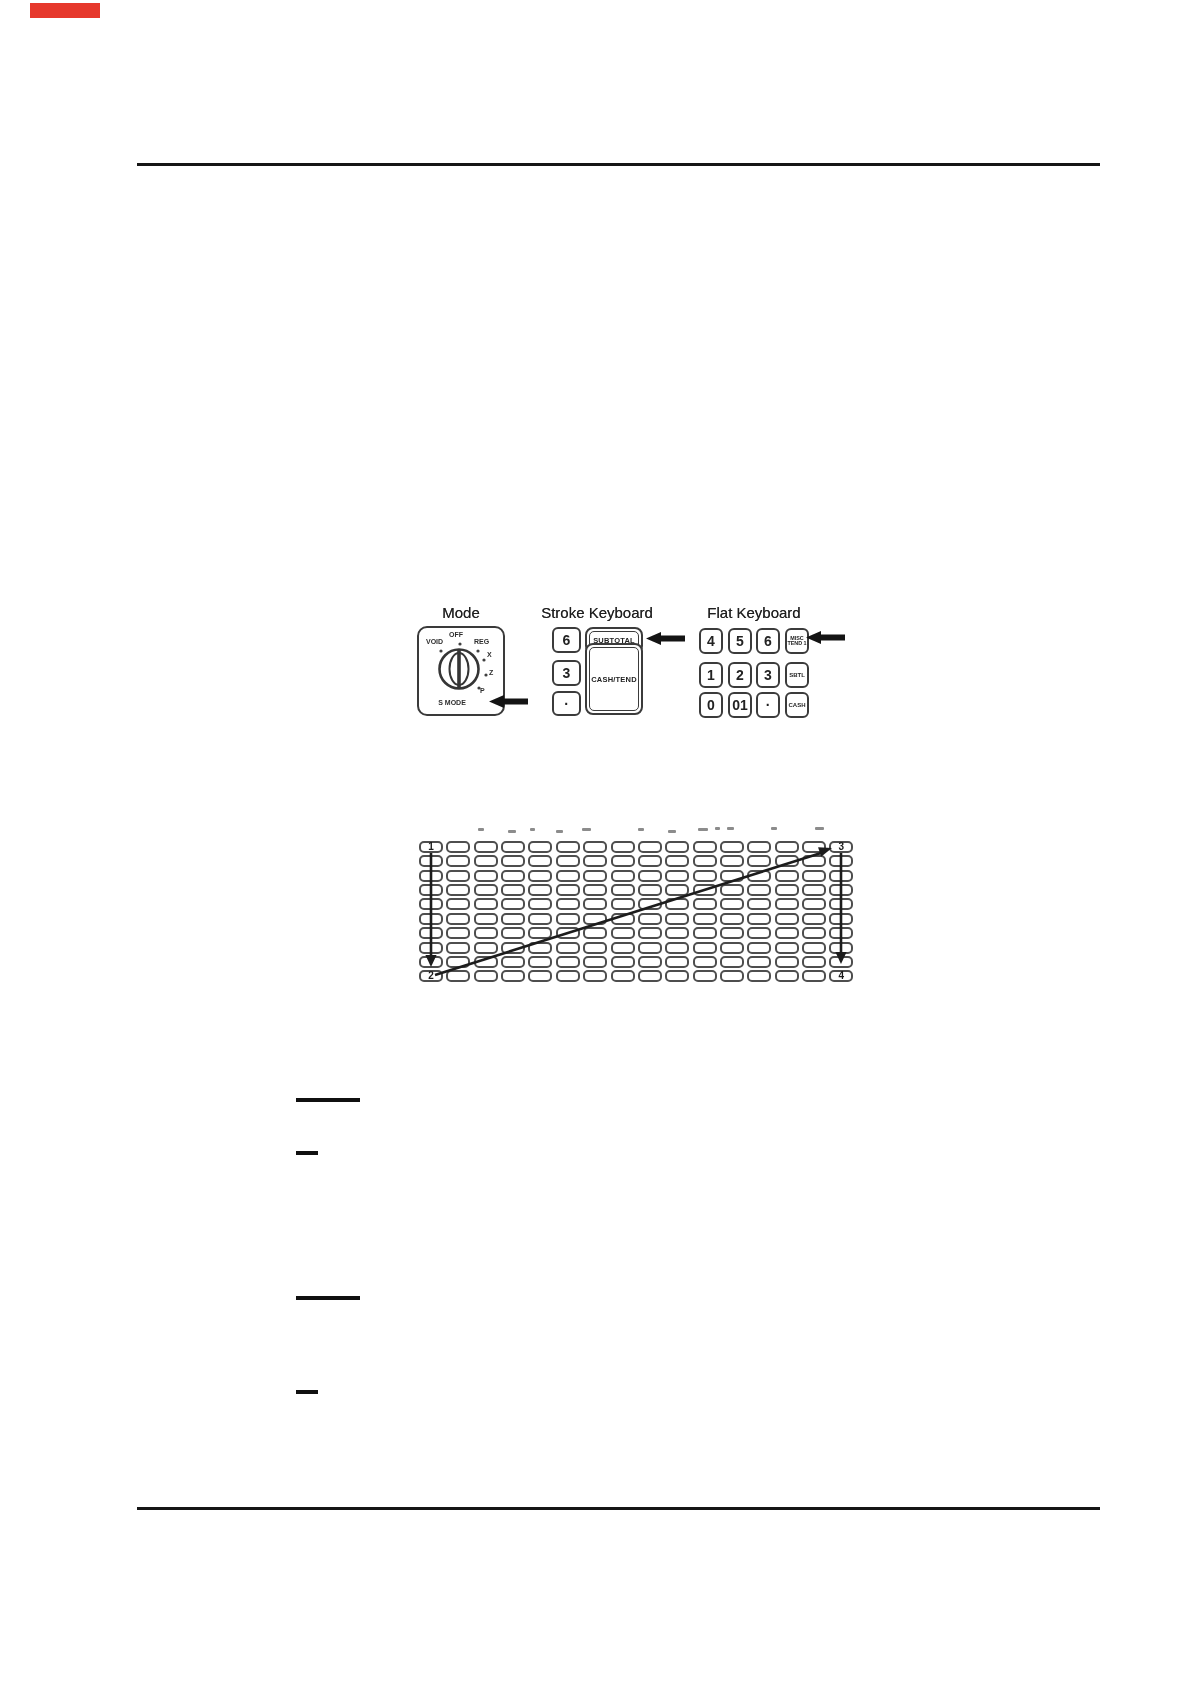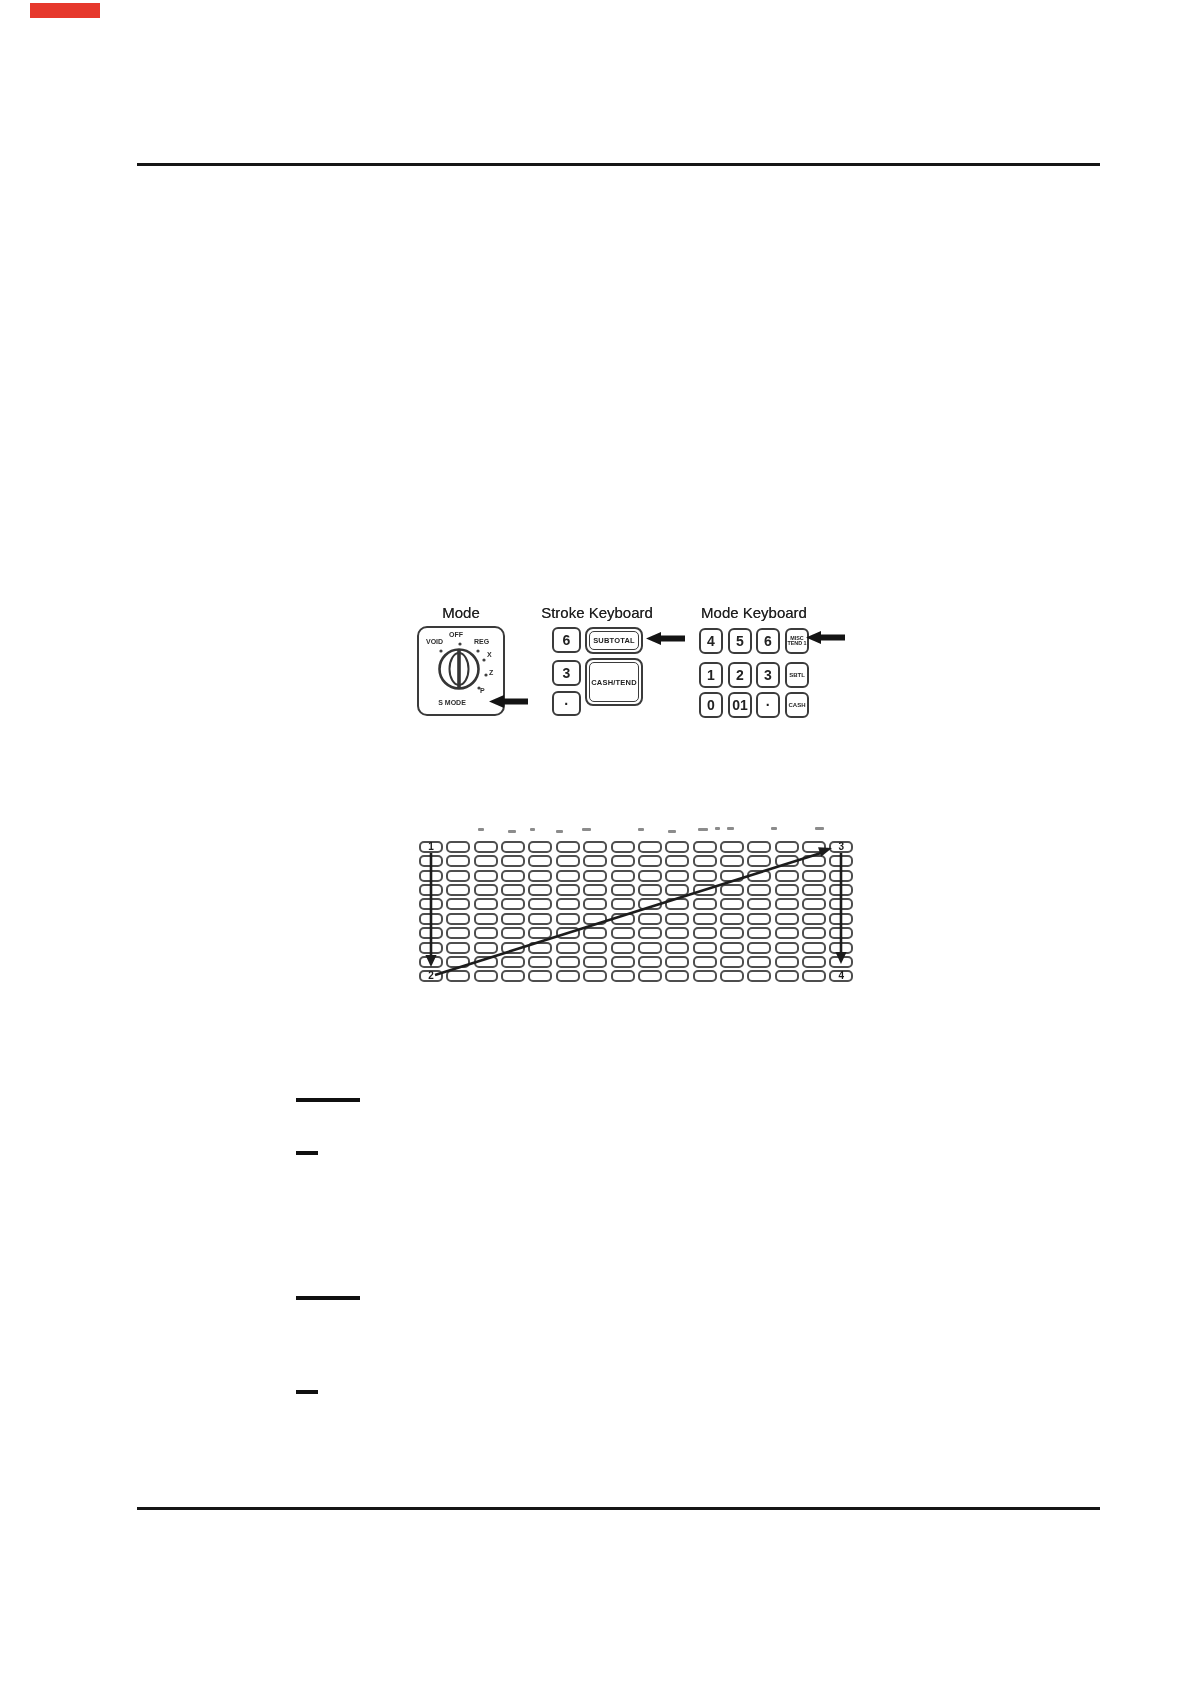--- a/index.html
+++ b/index.html
@@ -37,21 +37,21 @@
 
 <div class="page">
 
   <div class="red-marker" id="red-marker" style="background: rgb(230, 56, 44);"></div>
 
   <div class="rule" style="top:163px;"></div>
   <div class="rule" style="top:1507px;"></div>
 
   <div class="fig-title" style="left:417px;top:604px;width:88px;">Mode</div>
   <div class="fig-title" style="left:537px;top:604px;width:120px;">Stroke Keyboard</div>
-  <div class="fig-title" style="left:694px;top:604px;width:120px;">Mode Keyboard</div>
+  <div class="fig-title" style="left:694px;top:604px;width:120px;">Flat Keyboard</div>
 
   <div class="mode-box">
     <span class="dial-label" style="left:7px;top:10px;">VOID</span>
     <span class="dial-label" style="left:30px;top:3px;">OFF</span>
     <span class="dial-label" style="left:55px;top:10px;">REG</span>
     <span class="dial-label" style="left:68px;top:23px;">X</span>
     <span class="dial-label" style="left:70px;top:41px;">Z</span>
     <span class="dial-label" style="left:61px;top:59px;">P</span>
     <span class="dial-label" style="left:2px;top:71px;width:62px;text-align:center;">S MODE</span>
     <svg width="86" height="86" style="position:absolute;left:0;top:0;">
@@ -79,21 +79,21 @@
     </div>
   <div class="key" style="left:552px;top:691px;width:29px;height:25px;">
     <span class="num">·</span>
     </div>
 
   <div class="key-double" style="left:585px;top:627px;width:58px;height:27px;">
     <div class="inner">
         <span class="cap">SUBTOTAL</span>
       </div>
   </div>
-  <div class="key-double" style="left:585px;top:658px;width:58px;height:48px;">
+  <div class="key-double" style="left:585px;top:643px;width:58px;height:72px;">
     <div class="inner">
         <span class="cap">CASH/TEND</span>
       </div>
   </div>
   <svg class="abs" style="left:646px;top:632px;" width="39" height="13" viewBox="0 0 39 13">
     <path d="M39,3.6 L15,3.6 L15,0 L0,6.5 L15,13 L15,9.4 L39,9.4 Z" fill="#141414"></path>
   </svg>
 
   <div id="flat-keys">
       <div class="key" style="left: 699px; top: 628px; width: 24px; height: 26px;">

